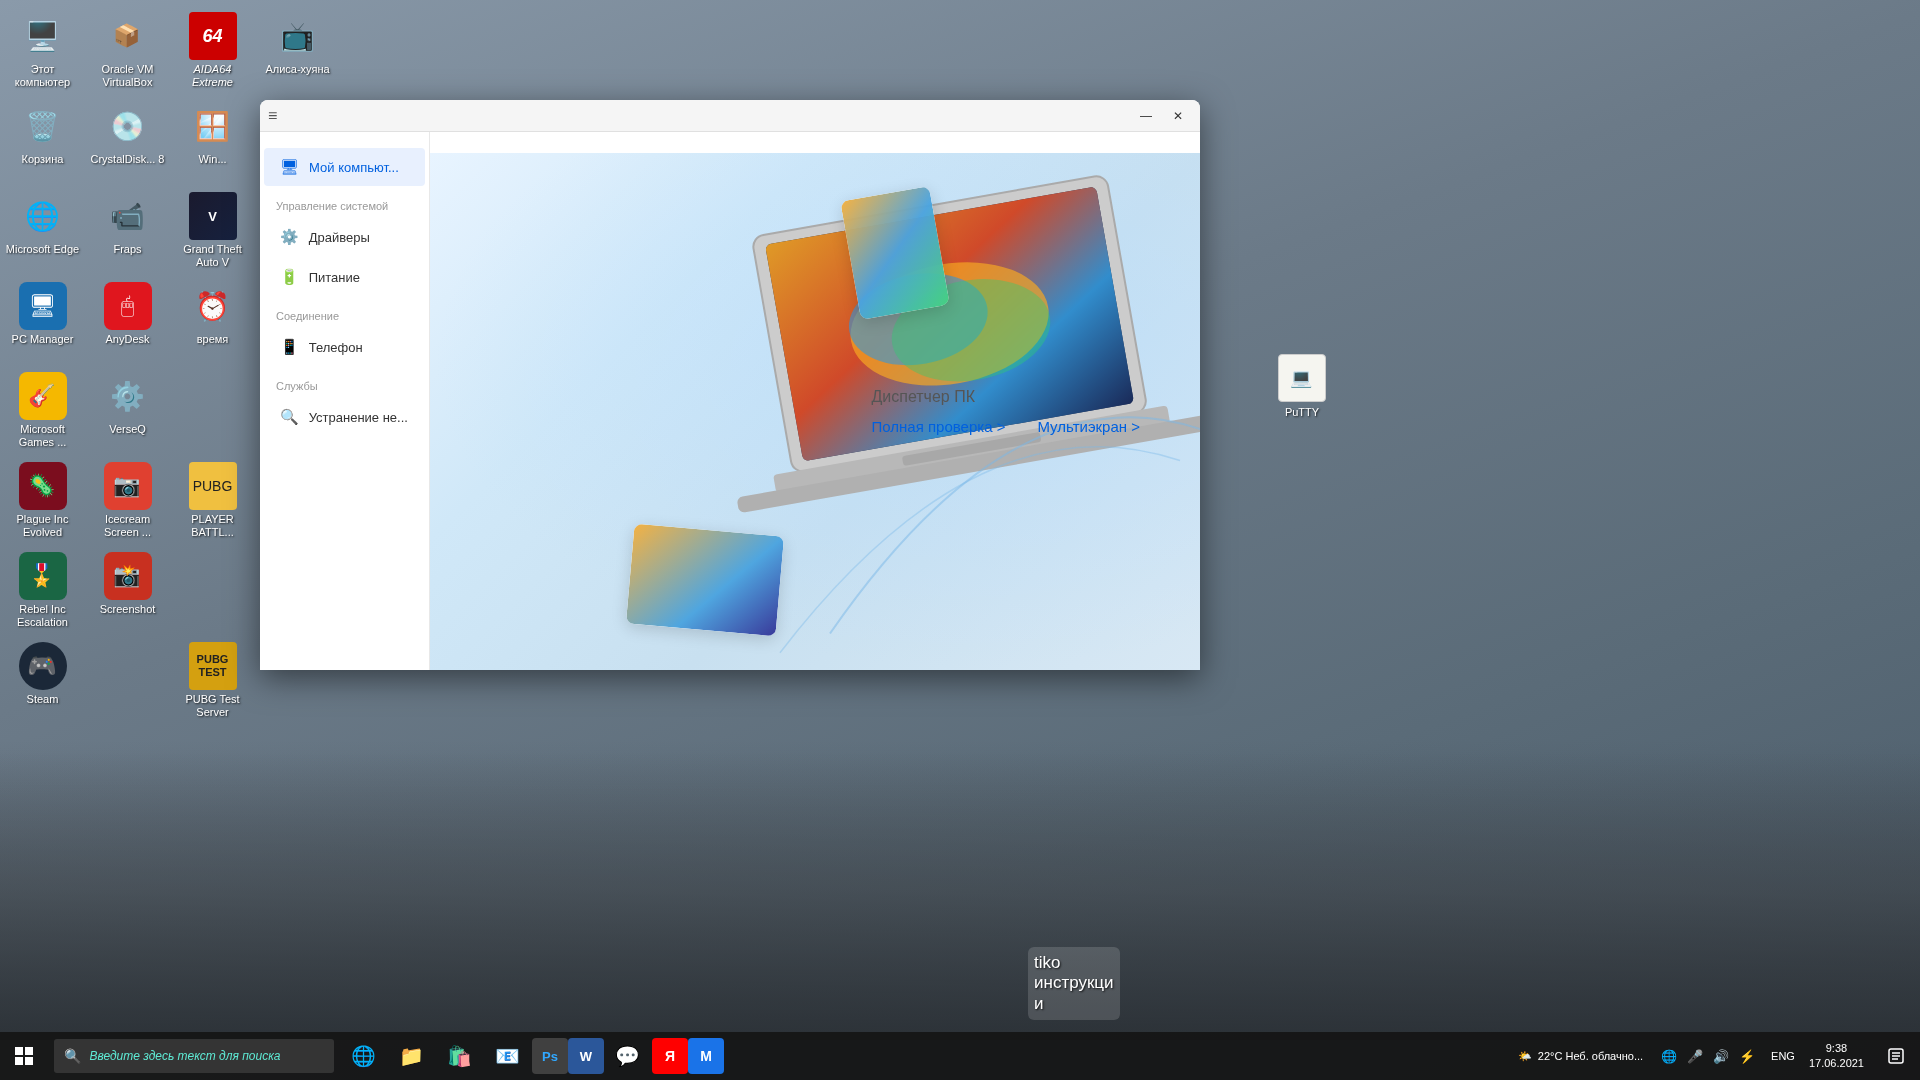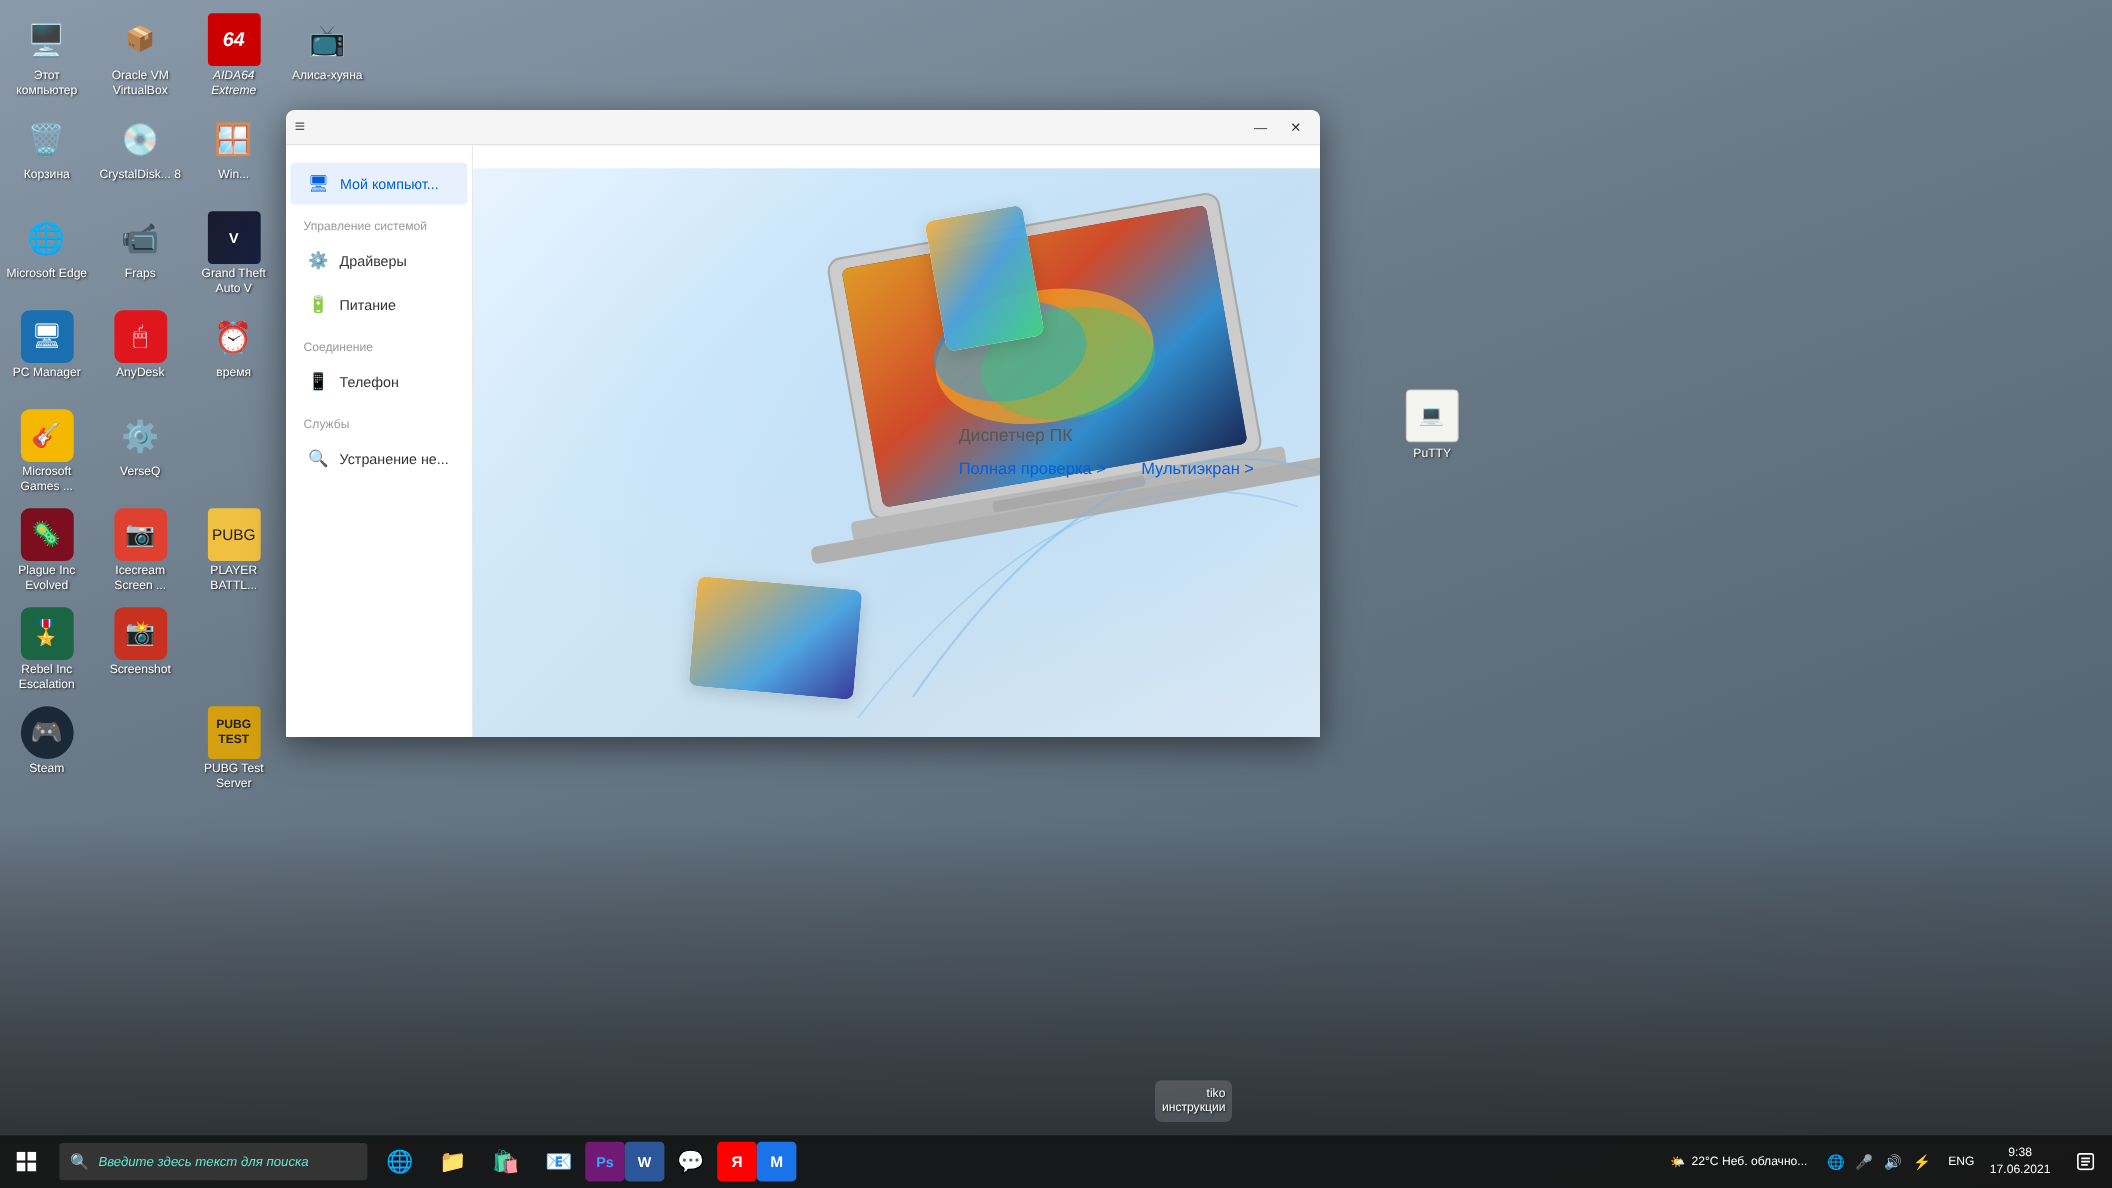--- a/index.html
+++ b/index.html
@@ -582,21 +582,21 @@
 
         <svg style="position:absolute;top:0;left:0;width:100%;height:100%;pointer-events:none;" viewBox="0 0 770 538" preserveAspectRatio="none" xmlns="http://www.w3.org/2000/svg">
           <path d="M 400 500 Q 600 200 800 300" stroke="#7ab8e8" stroke-width="2" fill="none" opacity="0.5"></path>
           <path d="M 350 520 Q 550 250 750 320" stroke="#7ab8e8" stroke-width="1.5" fill="none" opacity="0.4"></path>
         </svg>
       </div>
     </div>
   </div>
 
   <div class="icon-item" style="position:absolute;bottom:60px;right:800px;z-index:4;background:rgba(255,255,255,0.15);border-radius:6px;padding:6px;">
-    <span class="icon-label" style="color:#fff;font-size:11px;text-align:right;">tiko<br>инструкции</span>
+    <span class="icon-label" style="color:#fff;font-size:17px;text-align:left;">tiko<br>инструкции</span>
   </div>
 
   <div class="airport-bg"></div>
 
   <div class="taskbar">
     <div class="taskbar-start">
       <svg width="18" height="18" viewBox="0 0 18 18" fill="white">
         <rect x="0" y="0" width="8" height="8"></rect>
         <rect x="10" y="0" width="8" height="8"></rect>
         <rect x="0" y="10" width="8" height="8"></rect>
@@ -607,21 +607,21 @@
     <div class="taskbar-search">
       <span class="taskbar-search-icon">🔍</span>
       <span class="taskbar-search-text">Введите здесь текст для поиска</span>
     </div>
 
     <div class="taskbar-app-icons">
       <div class="taskbar-icon" style="color:#0078d4;font-size:20px;">🌐</div>
       <div class="taskbar-icon" style="color:#f5c518;font-size:20px;">📁</div>
       <div class="taskbar-icon" style="font-size:20px;">🛍️</div>
       <div class="taskbar-icon" style="font-size:20px;">📧</div>
-      <div class="taskbar-icon" style="background:#701a75;color:#31a8ff;font-size:13px;font-weight:bold;width:36px;height:36px;border-radius:4px;">Ps</div>
+      <div class="taskbar-icon" style="background:#404040;color:#31a8ff;font-size:13px;font-weight:bold;width:36px;height:36px;border-radius:4px;">Ps</div>
       <div class="taskbar-icon" style="background:#2b579a;color:#fff;font-size:13px;font-weight:bold;width:36px;height:36px;border-radius:4px;">W</div>
       <div class="taskbar-icon" style="font-size:20px;">💬</div>
       <div class="taskbar-icon" style="background:#f00;color:#fff;font-size:14px;font-weight:bold;width:36px;height:36px;border-radius:4px;">Я</div>
       <div class="taskbar-icon" style="background:#1a73e8;color:#fff;font-size:14px;font-weight:bold;width:36px;height:36px;border-radius:4px;">M</div>
     </div>
 
     <div style="flex:1"></div>
 
     <div style="display:flex;align-items:center;gap:6px;color:#fff;font-size:11px;padding:0 8px;cursor:pointer;">
       <span>🌤️</span>

